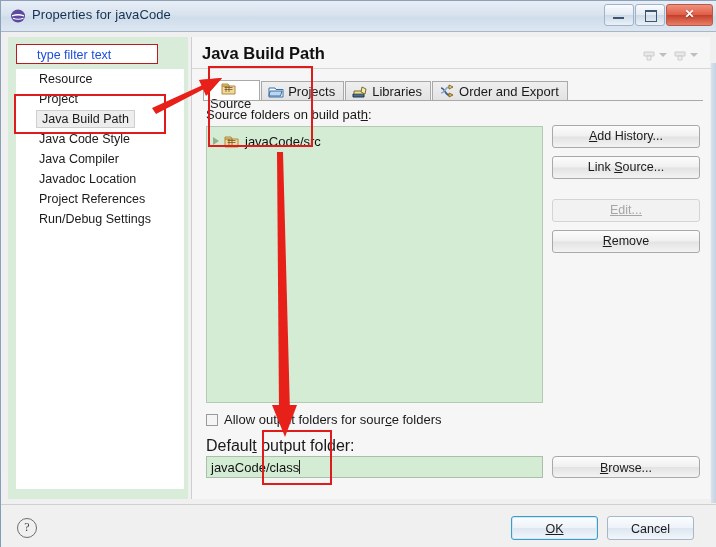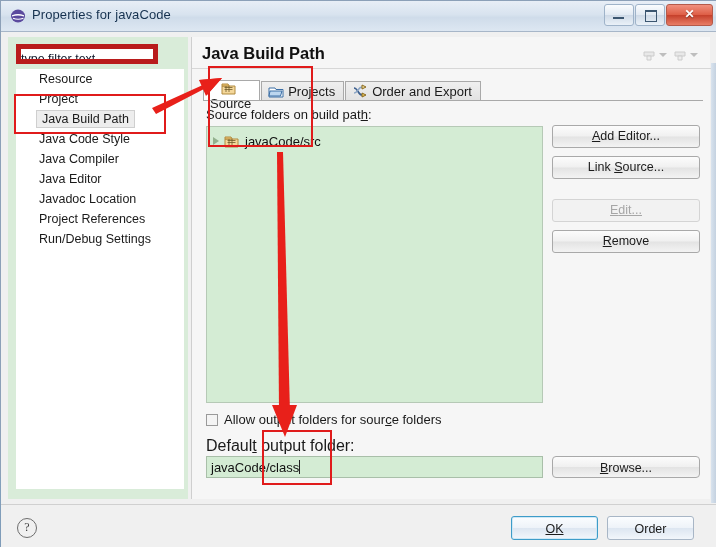--- a/index.html
+++ b/index.html
@@ -99,25 +99,25 @@
   
   .leftpane {
     position: absolute; left: 7px; top: 5px;
     width: 180px; height: 462px;
     background: #d9ecd9;
   }
   .filter-input {
     position: absolute; left: 8px; top: 7px;
     width: 142px; height: 20px;
     background: #ffffff;
-    border: 5px solid #b91c1c;
+    border: 1px solid #b91c1c;
     box-sizing: border-box;
     font-size: 12.5px;
-    color: #0f172a;
-    padding: 2px 0;
+    color: #1d4ed8;
+    padding: 2px 20px;
     line-height: 16px;
     white-space: nowrap;
     overflow: hidden;
   }
   .tree {
     position: absolute; left: 8px; top: 32px;
     width: 168px; height: 420px;
     background: #ffffff;
     border: none;
   }
@@ -418,23 +418,20 @@
             <span class="lbl">Project</span>
           </div>
           <div class="tree-item selected">
             <span class="sel">Java Build Path</span>
           </div>
           <div class="tree-item">
             <span class="lbl">Java Code Style</span>
           </div>
           <div class="tree-item">
             <span class="lbl">Java Compiler</span>
-          </div>
-          <div class="tree-item">
-            <span class="lbl">Java Editor</span>
           </div>
           <div class="tree-item">
             <span class="lbl">Javadoc Location</span>
           </div>
           <div class="tree-item">
             <span class="lbl">Project References</span>
           </div>
           <div class="tree-item">
             <span class="lbl">Run/Debug Settings</span>
           </div>
@@ -471,20 +468,28 @@
           </div>
           <div class="tab">
             <svg class="tab-ico" viewBox="0 0 16 15">
               <path d="M1 4h6l1 1.5h7V13H1z" fill="#ffffff" stroke="#3b6ea5"></path>
               <path d="M2 7h12l-1.5 5H1z" fill="#bcd6ef" stroke="#3b6ea5"></path>
             </svg>
             <span>Projects</span>
           </div>
           <div class="tab">
             <svg class="tab-ico" viewBox="0 0 16 15">
+              <path d="M1 10h11v3H1z" fill="#3f6fa8" stroke="#234"></path>
+              <path d="M2 7h10v3H2z" fill="#e8e0a8" stroke="#7a6a2a"></path>
+              <path d="M10 3l4 2-1 5-4-2z" fill="#f2e9b4" stroke="#7a6a2a"></path>
+            </svg>
+            <span>Libraries</span>
+          </div>
+          <div class="tab">
+            <svg class="tab-ico" viewBox="0 0 16 15">
               <path d="M2 4c4 0 4 7 8 7" stroke="#3c5f8f" stroke-width="1.6" fill="none"></path>
               <path d="M10 9l4 2-4 2z" fill="#e8c45a" stroke="#8a6a20"></path>
               <path d="M2 9c4 0 4-6 8-6" stroke="#8aa4c4" stroke-width="1.4" fill="none"></path>
               <path d="M10 1l4 2-4 2z" fill="#f0dc9a" stroke="#8a6a20"></path>
             </svg>
             <span>Order and Export</span>
           </div>
         </div>
         <div class="tabline"></div>
 
@@ -498,21 +503,21 @@
             <svg class="pkg-ico" viewBox="0 0 16 15">
               <path d="M1 5h13v8H1z" fill="#f4d79a" stroke="#b08a3e"></path>
               <path d="M1 3h6l1.2 2H1z" fill="#f0c878" stroke="#b08a3e"></path>
               <path d="M3.5 6.5h8M3.5 8.5h8M5 5v6M8 5v6" stroke="#6e5a2a" stroke-width=".8"></path>
             </svg>
             <span>javaCode/src</span>
           </div>
         </div>
 
         <div class="sidebtns">
-          <button class="btn"><span></span><span class="u">A</span><span>dd Editor...</span></button>
+          <button class="btn"><span></span><span class="u">A</span><span>dd History...</span></button>
           <button class="btn"><span>Link </span><span class="u">S</span><span>ource...</span></button>
           <button class="btn disabled gap"><span></span><span class="u">E</span><span>dit...</span></button>
           <button class="btn"><span></span><span class="u">R</span><span>emove</span></button>
         </div>
 
         <div class="chkrow">
           <span class="chkbox"></span>
           <span><span>Allow output folders for sour</span><span class="u">c</span><span>e folders</span></span>
         </div>
 
@@ -522,21 +527,21 @@
 
         <button class="browsebtn"><span></span><span class="u">B</span><span>rowse...</span></button>
 
       </div>
 
       <div class="scroll-edge"></div>
 
       <div class="footer">
         <div class="helpbtn">?</div>
         <button class="footbtn" id="ok-button">OK</button>
-        <button class="footbtn" id="cancel-button">Order</button>
+        <button class="footbtn" id="cancel-button">Cancel</button>
       </div>
 
     </div>
   </div>
 
   <div class="anno-rect" style="left:14px; top:94px; width:152px; height:40px;"></div>
   <div class="anno-rect" style="left:208px; top:66px; width:105px; height:81px;"></div>
   <div class="anno-rect" style="left:262px; top:430px; width:70px; height:55px;"></div>
 
   <svg class="anno-svg" viewBox="0 0 716 547">

